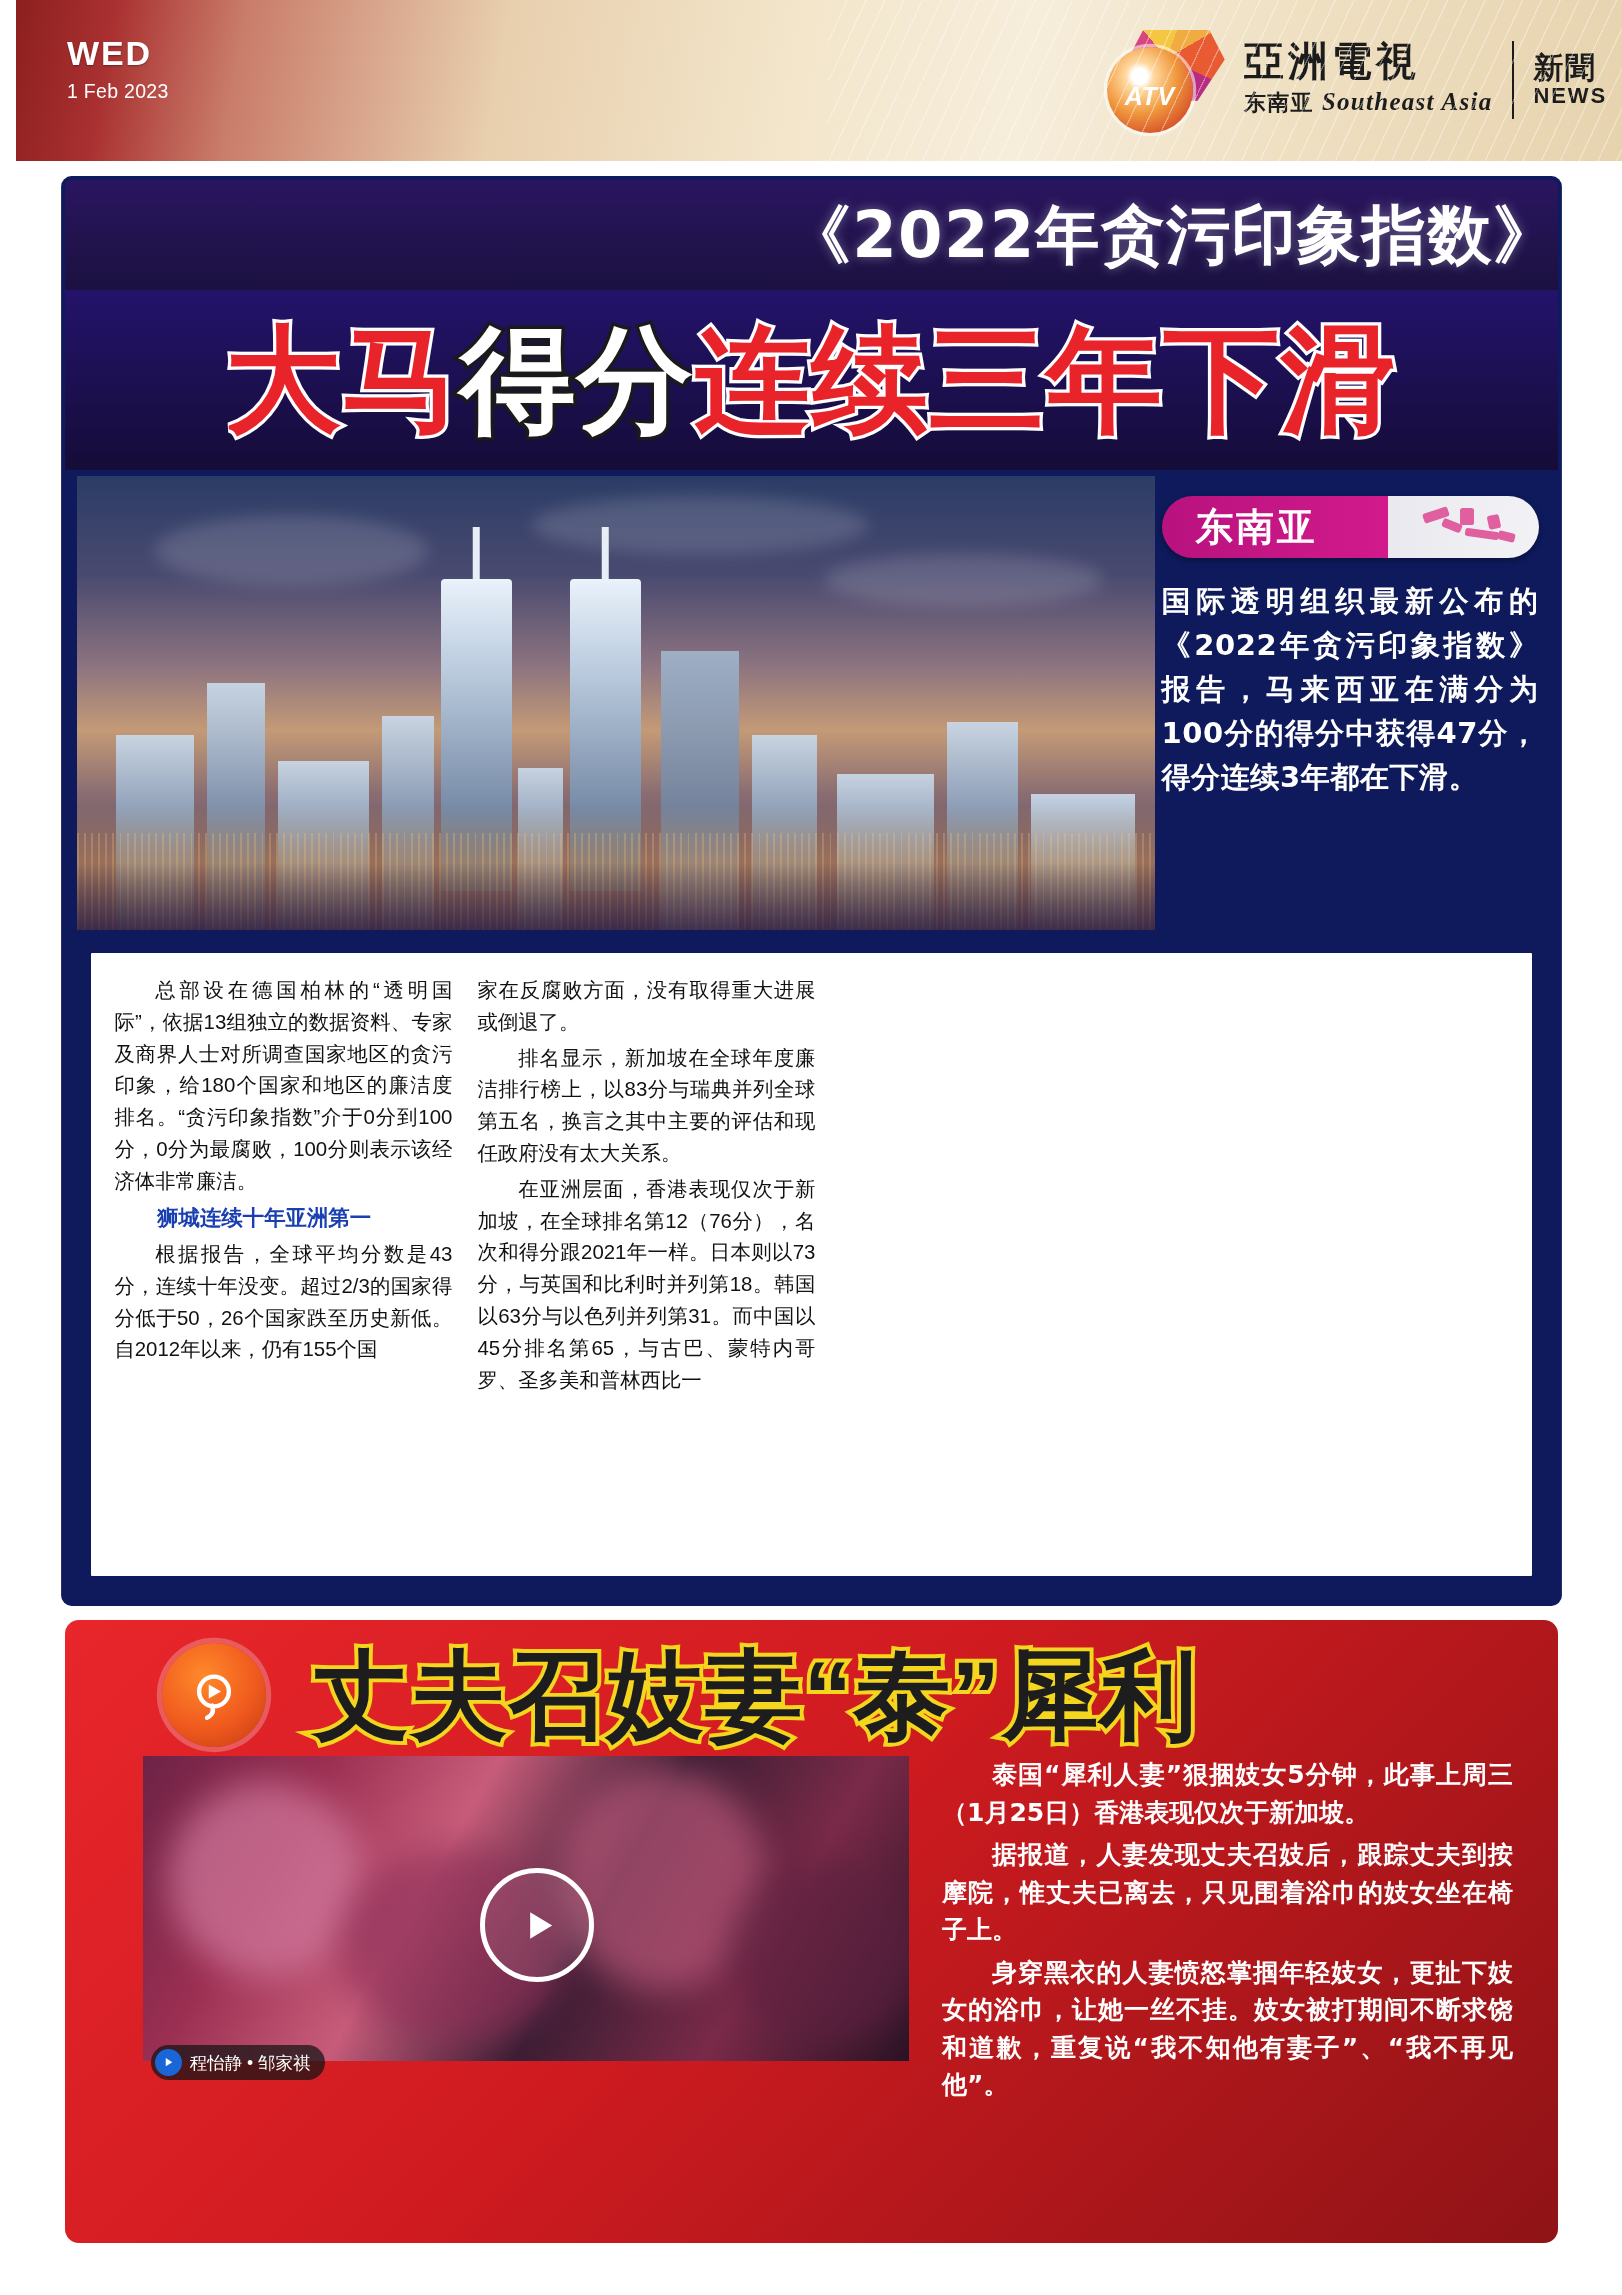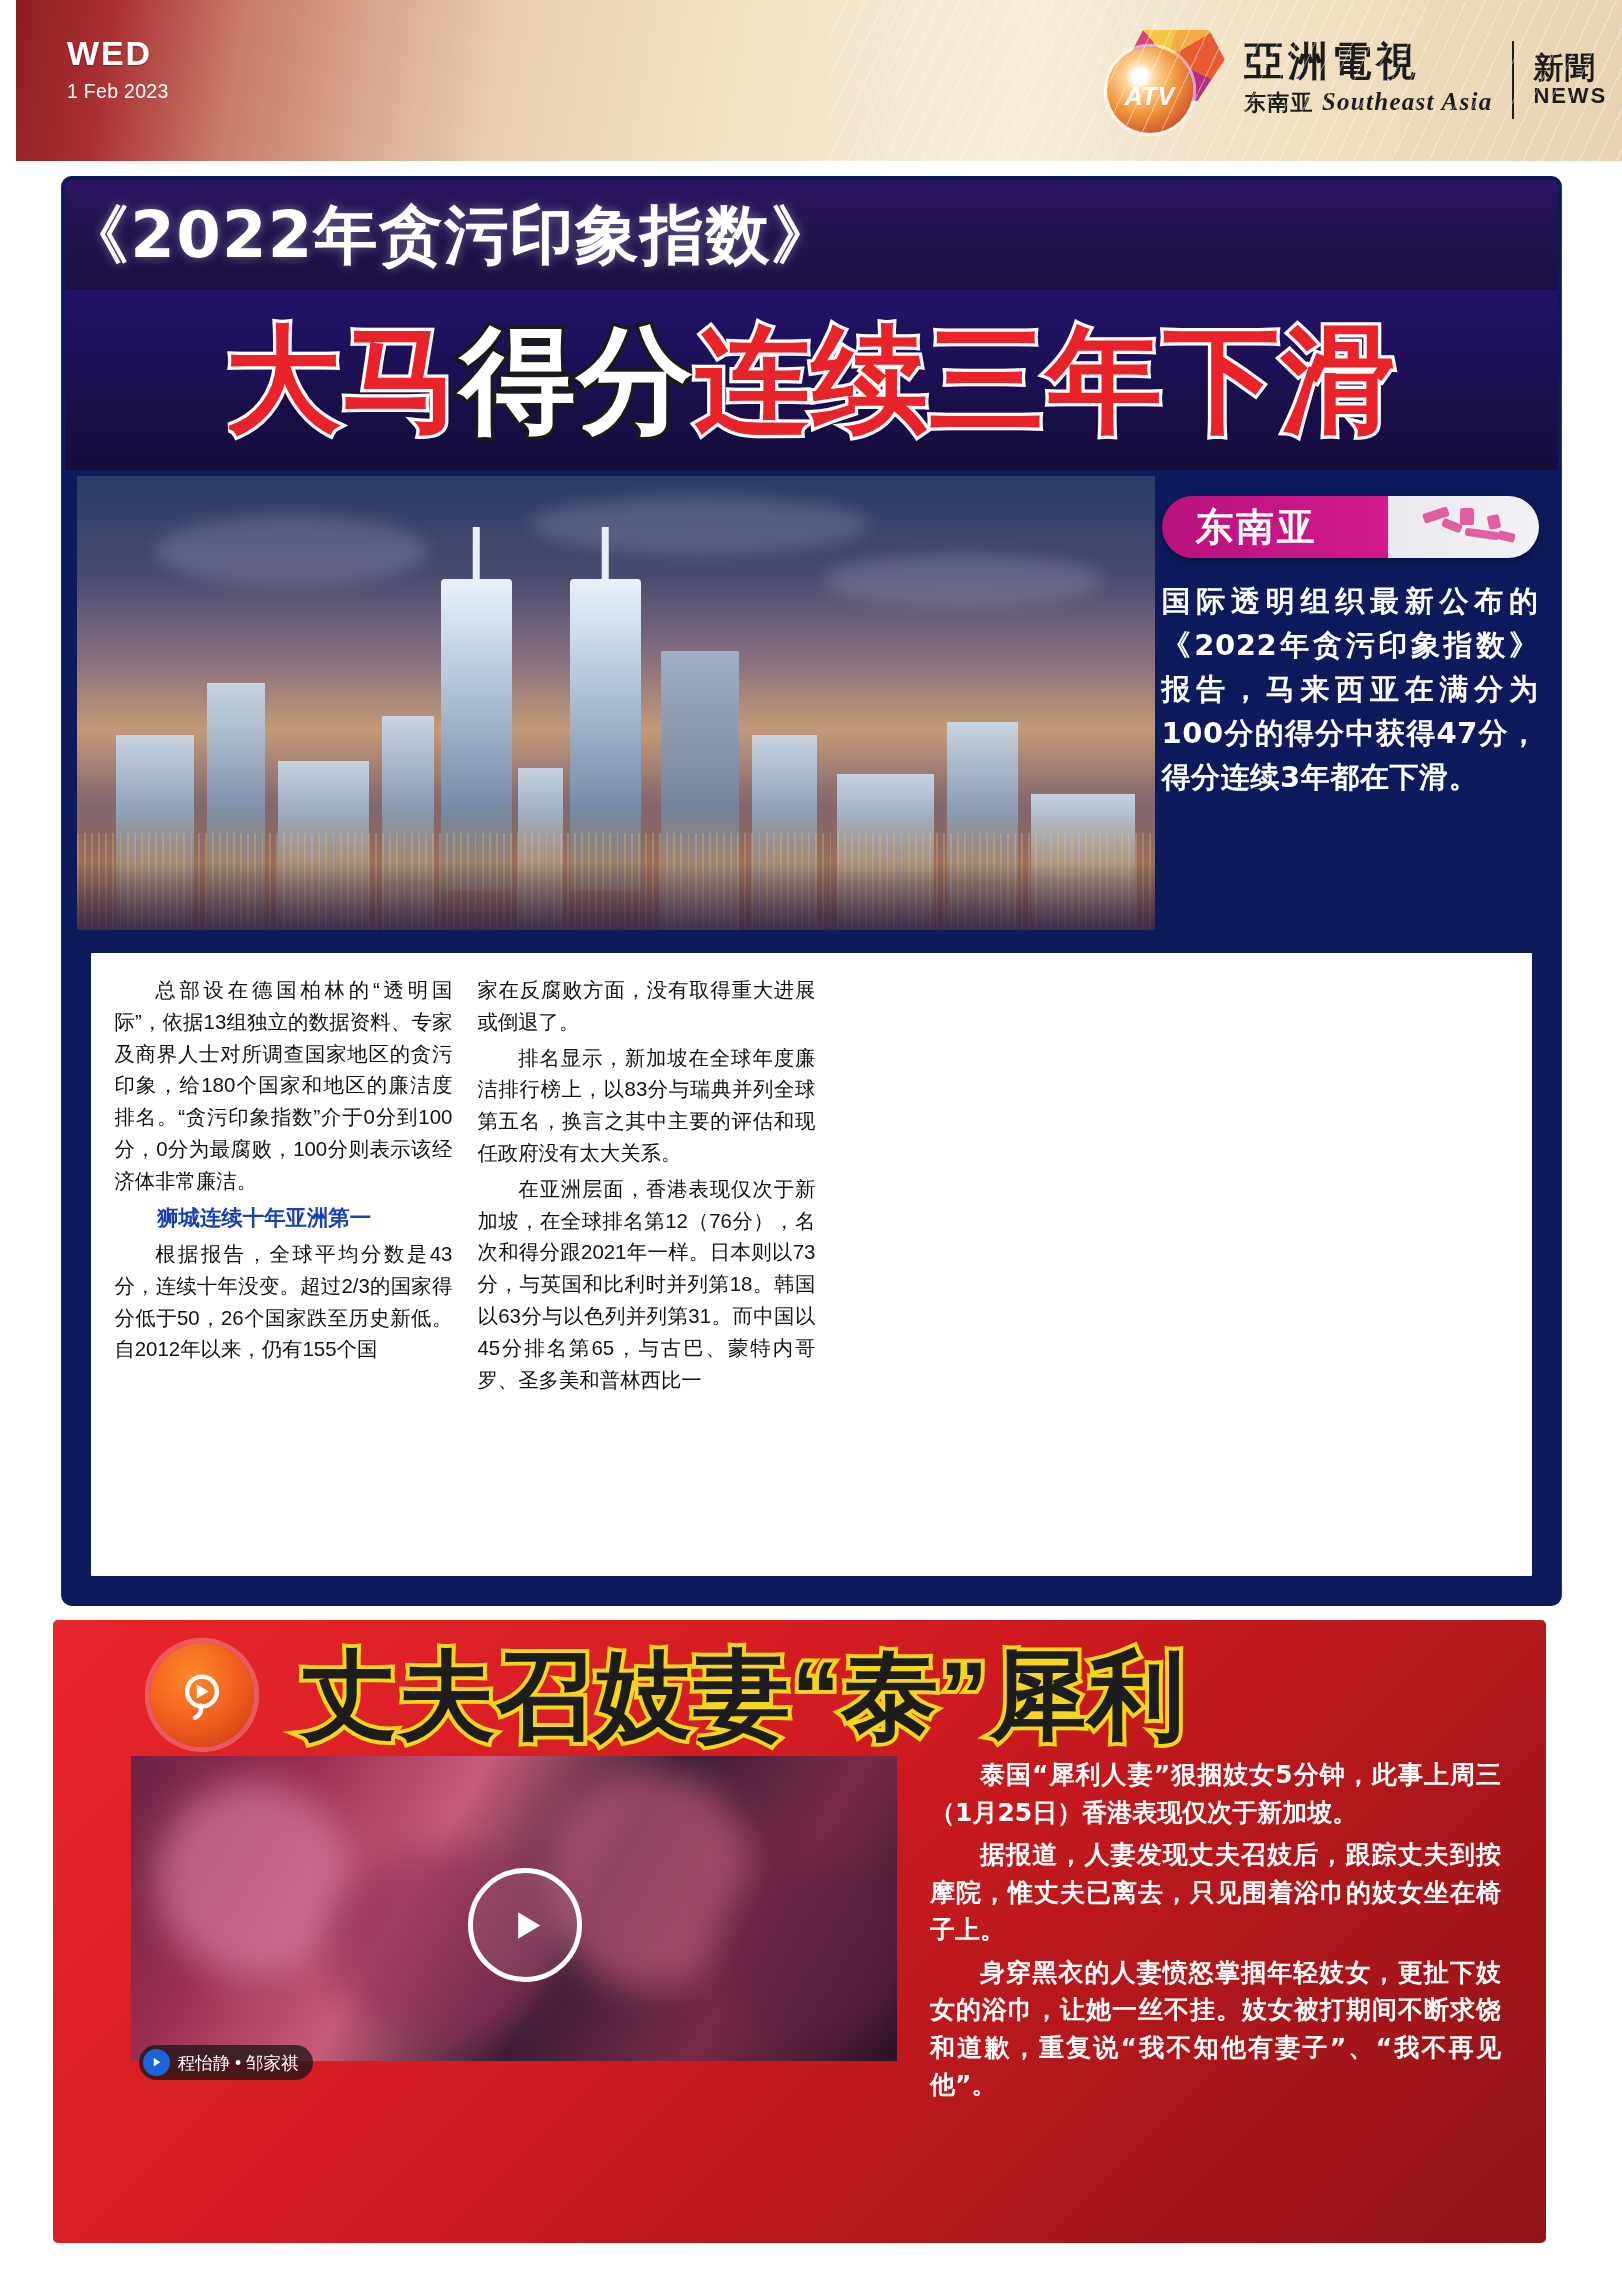--- a/index.html
+++ b/index.html
@@ -57,21 +57,21 @@
   
   .panel{
     position:absolute;left:65px;top:180px;width:1493px;height:1422px;
     background:#0e1a5c;border-radius:6.5px;
     box-shadow:0 0 0 3.9px #0e1a5c;
     overflow:hidden;
   }
   .title-band{
     position:absolute;left:0;top:0;width:1493px;height:110px;
     background:linear-gradient(180deg,#2a1560 0%,#1b1140 100%);
-    display:flex;align-items:center;justify-content:flex-start;
+    display:flex;align-items:center;justify-content:flex-end;
   }
   .title-band .t{
     font-family:"DejaVu Sans","Liberation Sans",sans-serif;
     font-size:64px;font-weight:bold;color:#ffffff;letter-spacing:1.3px;
     text-shadow:0 0 10.4px rgba(255,255,255,.35);
     white-space:nowrap;
   }
   .head-band{
     position:absolute;left:0;top:110px;width:1493px;height:180px;
     background:linear-gradient(180deg,#24136b 0%,#150c38 100%);
@@ -131,23 +131,23 @@
     display:flex;gap:25px;
   }
   .col{width:338px;font-size:20.4px;line-height:1.56;color:#111;text-align:justify;}
   .col p{margin:0 0 3.9px 0;text-indent:2em;}
   .subhead{
     color:#1a3fb0;font-weight:bold;font-size:21.4px;margin:9px 0 6.5px 0;text-indent:0;
   }
 
   
   .bottom{
-    position:absolute;left:53px;top:1620px;width:1493px;height:623px;
+    position:absolute;left:65px;top:1620px;width:1493px;height:623px;
     background:linear-gradient(135deg,#e8262b 0%,#cf1b20 45%,#8f1316 100%);
-    border-radius:5px;overflow:hidden;
+    border-radius:14px;overflow:hidden;
   }
   .play-badge{
     position:absolute;left:97px;top:23.4px;width:104px;height:104px;border-radius:50%;
     background:radial-gradient(circle at 40% 32%,#ff8a2a 0%,#f05a1e 55%,#c23a12 100%);
     box-shadow:0 0 0 5.2px rgba(255,255,255,.25);
     display:flex;align-items:center;justify-content:center;
   }
   .play-badge svg{width:56px;height:56px;}
   .b-title{
     position:absolute;left:247px;top:17px;width:1233px;height:117px;

